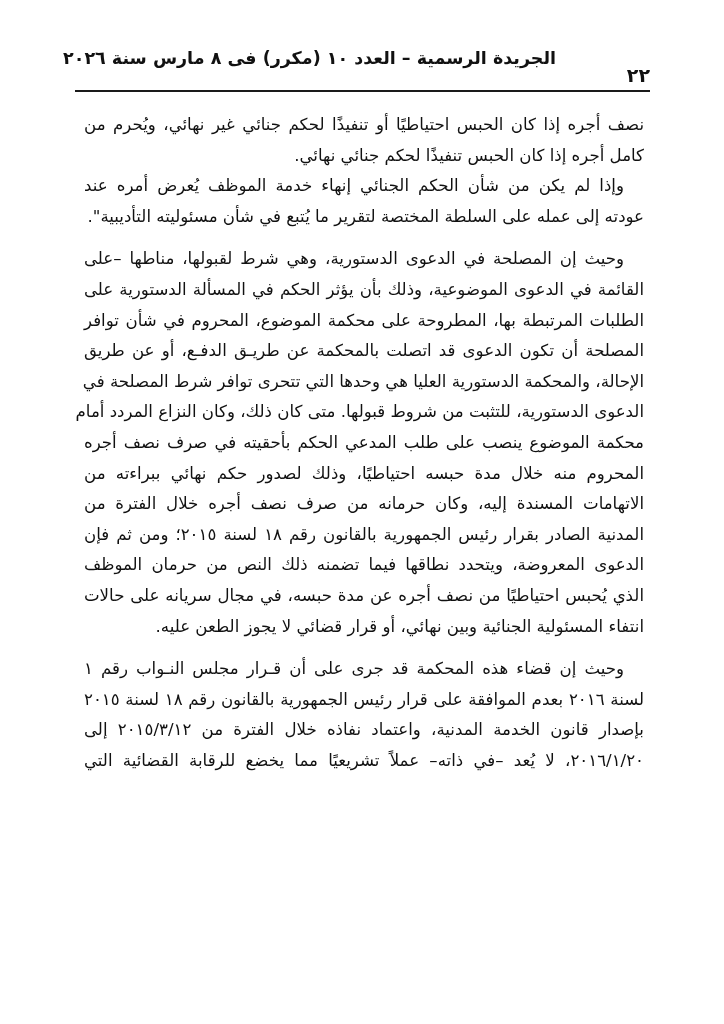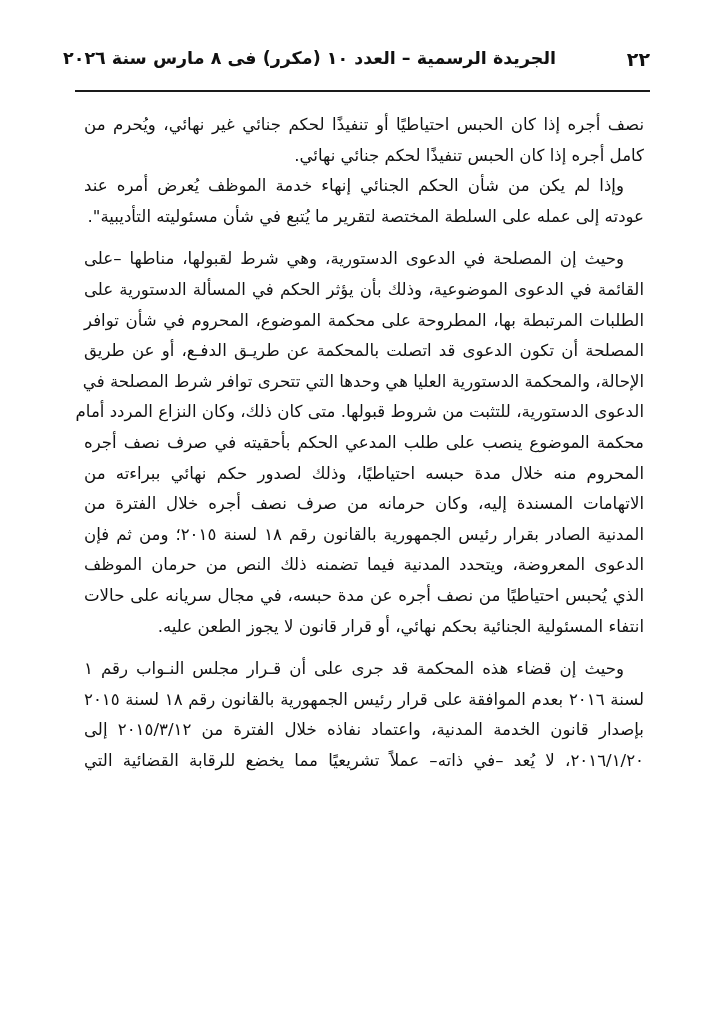--- a/index.html
+++ b/index.html
@@ -26,21 +26,21 @@
       position: absolute;
       top: 48px;
       left: 75px;
       width: 575px;
       height: 28px;
       direction: rtl;
     }
     .header .page-number {
       position: absolute;
       right: 0;
-      top: 0;
+      top: 16px;
       font-size: 19px;
       font-weight: bold;
       letter-spacing: 1px;
     }
     .header .running-title {
       position: absolute;
       right: 94px;
       top: 0;
       font-size: 17.5px;
       font-weight: bold;
@@ -114,23 +114,23 @@
       <span class="line indent">وحيث إن المصلحة في الدعوى الدستورية، وهي شرط لقبولها، مناطها –على</span>
       <span class="line">القائمة في الدعوى الموضوعية، وذلك بأن يؤثر الحكم في المسألة الدستورية على</span>
       <span class="line">الطلبات المرتبطة بها، المطروحة على محكمة الموضوع، المحروم في شأن توافر</span>
       <span class="line">المصلحة أن تكون الدعوى قد اتصلت بالمحكمة عن طريـق الدفـع، أو عن طريق</span>
       <span class="line">الإحالة، والمحكمة الدستورية العليا هي وحدها التي تتحرى توافر شرط المصلحة في</span>
       <span class="line">الدعوى الدستورية، للتثبت من شروط قبولها. متى كان ذلك، وكان النزاع المردد أمام</span>
       <span class="line">محكمة الموضوع ينصب على طلب المدعي الحكم بأحقيته في صرف نصف أجره</span>
       <span class="line">المحروم منه خلال مدة حبسه احتياطيًا، وذلك لصدور حكم نهائي ببراءته من</span>
       <span class="line">الاتهامات المسندة إليه، وكان حرمانه من صرف نصف أجره خلال الفترة من</span>
       <span class="line">المدنية الصادر بقرار رئيس الجمهورية بالقانون رقم ١٨ لسنة ٢٠١٥؛ ومن ثم فإن</span>
-      <span class="line">الدعوى المعروضة، ويتحدد المدنية فيما تضمنه ذلك النص من حرمان الموظف</span>
+      <span class="line">الدعوى المعروضة، ويتحدد نطاقها فيما تضمنه ذلك النص من حرمان الموظف</span>
       <span class="line">الذي يُحبس احتياطيًا من نصف أجره عن مدة حبسه، في مجال سريانه على حالات</span>
-      <span class="line last">انتفاء المسئولية الجنائية بحكم نهائي، أو قرار قانون لا يجوز الطعن عليه.</span>
+      <span class="line last">انتفاء المسئولية الجنائية وبين نهائي، أو قرار قضائي لا يجوز الطعن عليه.</span>
     </div>
 
     <div class="para-gap"></div>
 
     <div>
       <span class="line indent">وحيث إن قضاء هذه المحكمة قد جرى على أن قـرار مجلس النـواب رقم ١</span>
       <span class="line">لسنة ٢٠١٦ بعدم الموافقة على قرار رئيس الجمهورية بالقانون رقم ١٨ لسنة ٢٠١٥</span>
       <span class="line">بإصدار قانون الخدمة المدنية، واعتماد نفاذه خلال الفترة من ٢٠١٥/٣/١٢ إلى</span>
       <span class="line">٢٠١٦/١/٢٠، لا يُعد –في ذاته– عملاً تشريعيًا مما يخضع للرقابة القضائية التي</span>
     </div>

